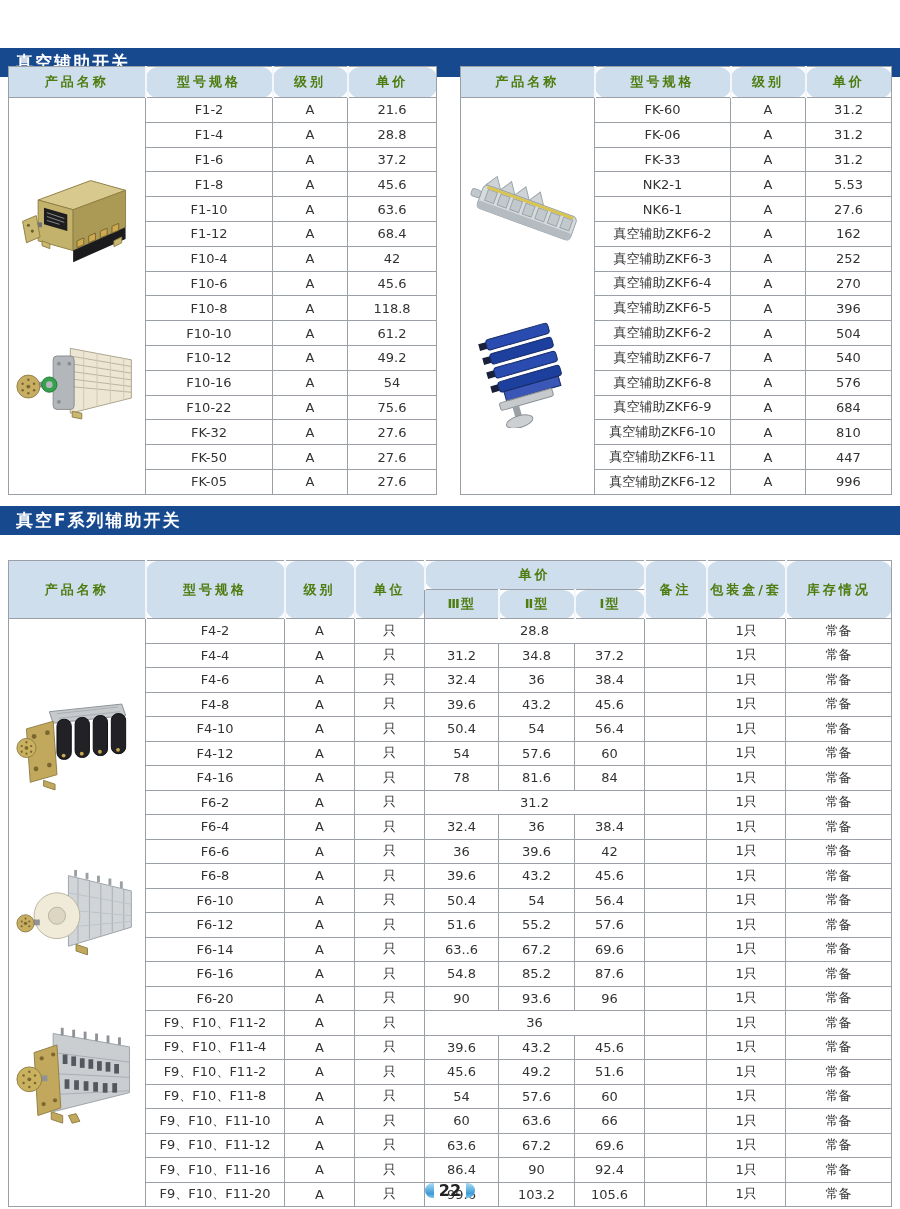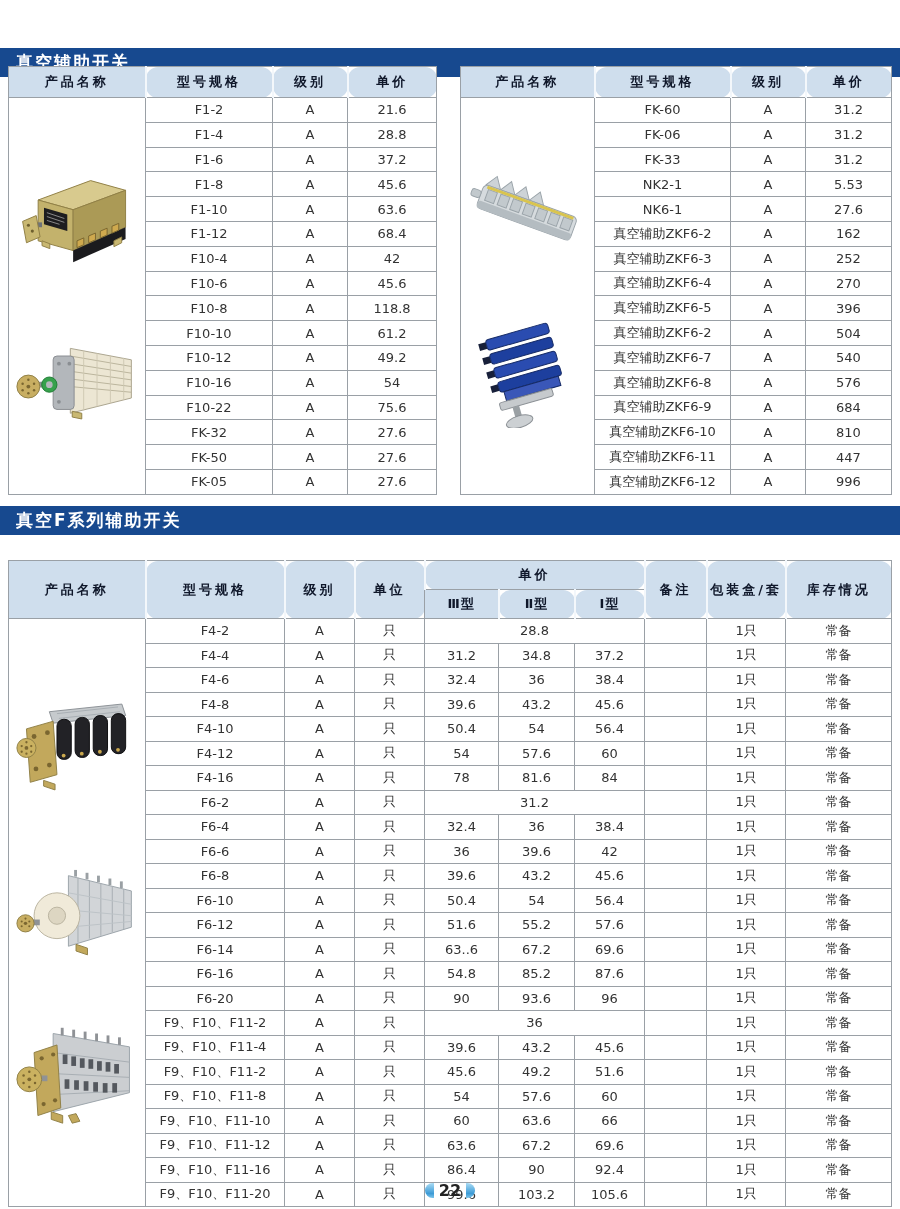--- a/index.html
+++ b/index.html
@@ -22,21 +22,21 @@
   }
   #bar1{top:10px;margin-top:38px;}
   #bar2{top:506px;}
 
   table.ptable{
     position:absolute;border-collapse:collapse;table-layout:fixed;
     font-size:13px;background:#fff;
   }
   table.ptable th{
     background:var(--hdr-bg);border:1px solid var(--bd);
-    font-weight:bold;color:#0f172a;padding:0;letter-spacing:3px;
+    font-weight:bold;color:#4d7c0f;padding:0;letter-spacing:3px;
   }
   table.ptable th.sub{letter-spacing:1px;}
   table.ptable th + th{border-left:2px solid #f3f7fb;border-radius:12px;}
   table.ptable td{
     border:1px solid var(--bd);text-align:center;vertical-align:middle;
     padding:0;color:#333;
   }
   #tbl-aux-0{left:8px;top:66px;width:428px;}
   #tbl-aux-1{left:460px;top:66px;width:431px;}
   #tbl-f{left:8px;top:560px;width:883px;}

